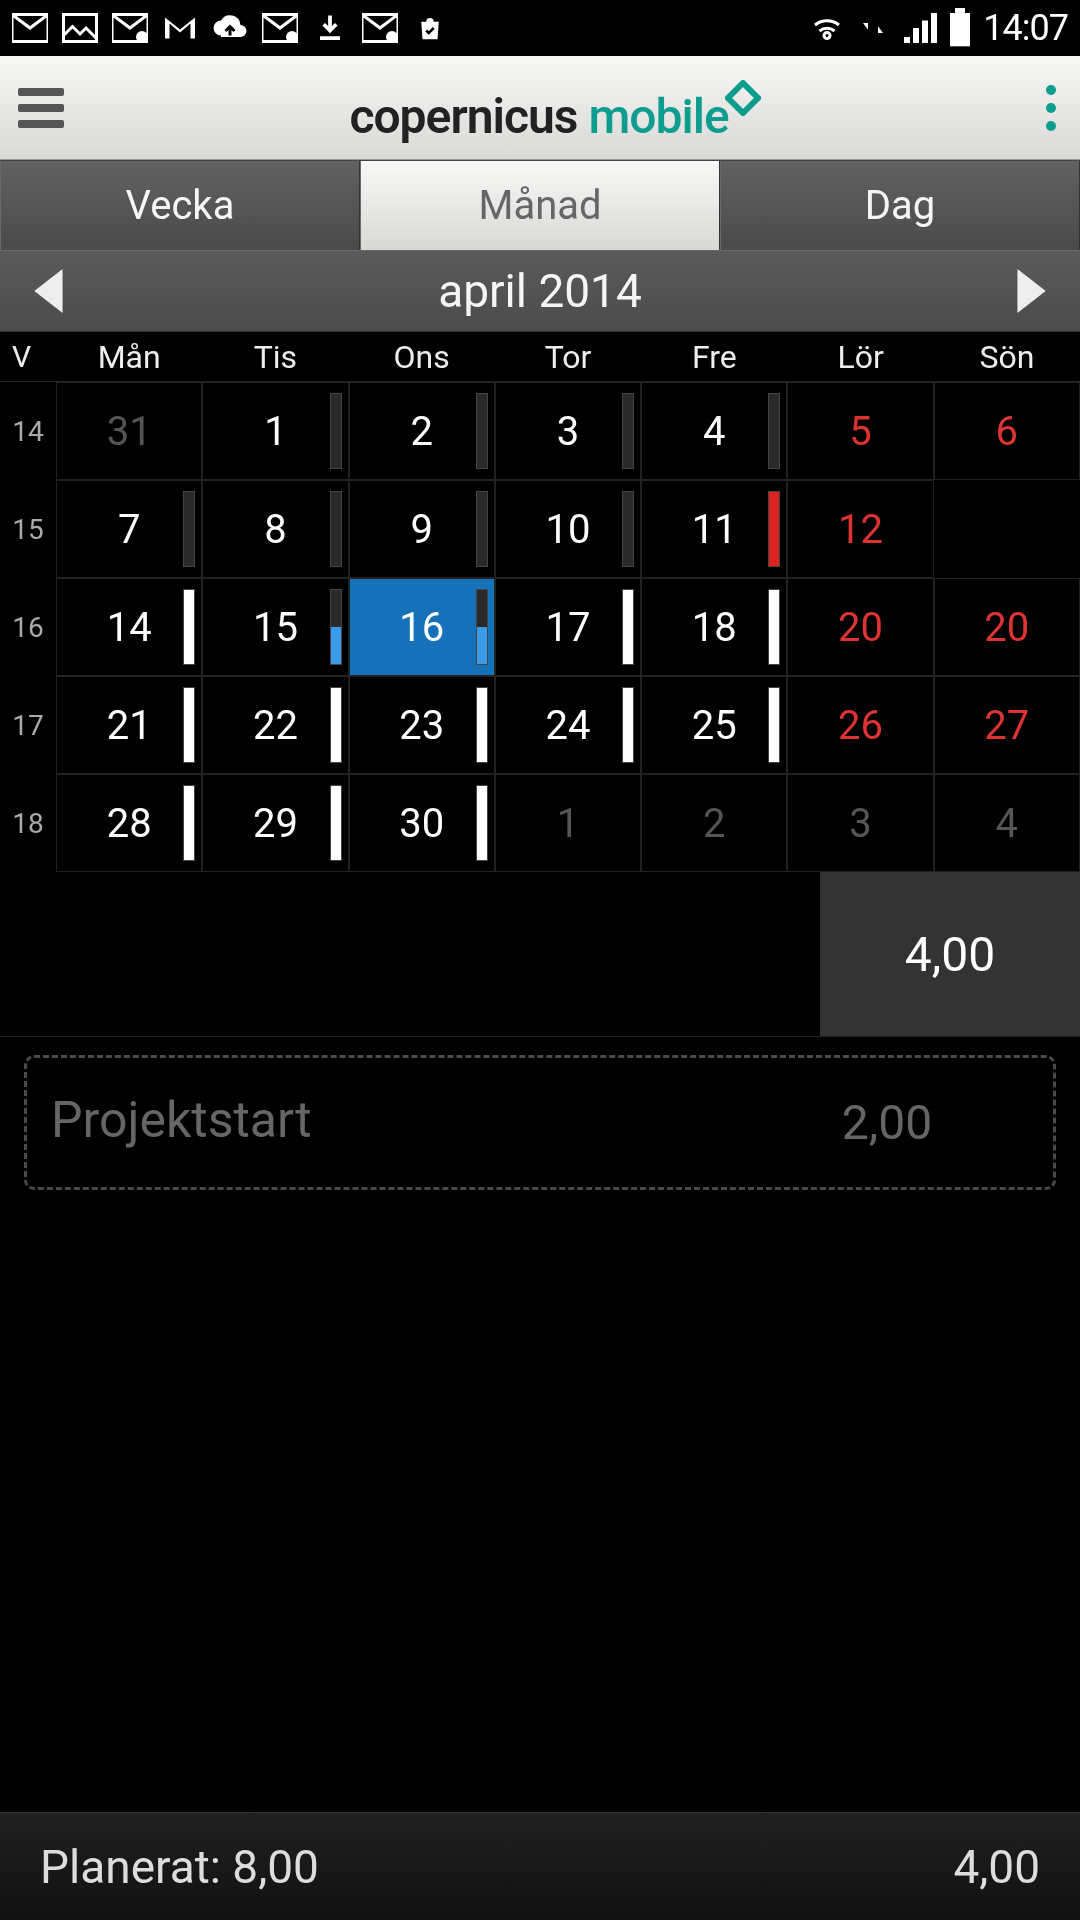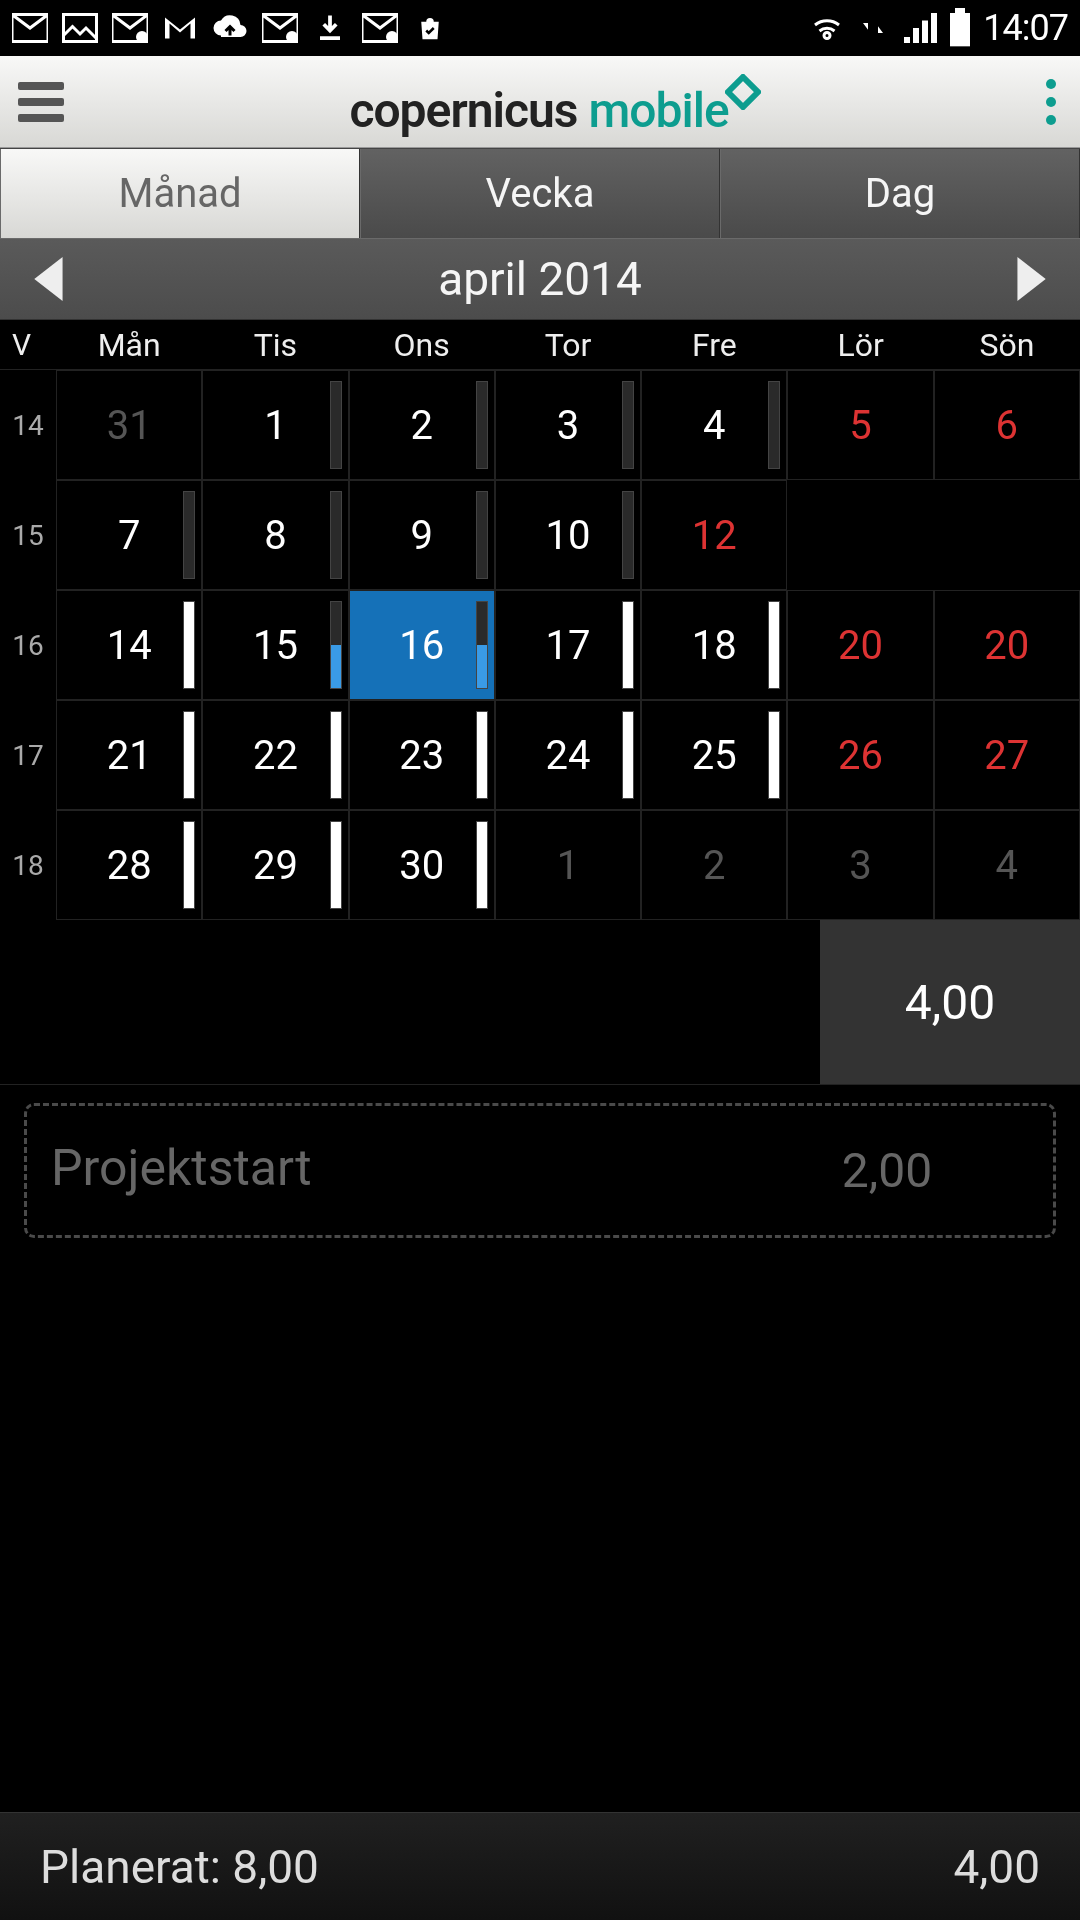--- a/index.html
+++ b/index.html
@@ -22,21 +22,21 @@
   padding: 0 12px;
 }
 .status-left { display: flex; gap: 14px; align-items: center; }
 .status-right { display: flex; gap: 10px; align-items: center; }
 .status-icon { width: 36px; height: 30px; display:flex; align-items:center; justify-content:center; }
 .status-icon svg { width: 100%; height: 100%; fill: #fff; }
 .status-time { font-size: 36px; font-weight: 400; letter-spacing: -1px; }
 
 
 .app-header {
-  height: 92px;
+  height: 104px;
   background: linear-gradient(to bottom, #f8f8f7, #d8d8d5);
   display: flex;
   align-items: center;
   padding: 0 18px;
   border-bottom: 1px solid #999;
 }
 .hamburger { display: flex; flex-direction: column; gap: 8px; cursor: pointer; }
 .hamburger span { width: 46px; height: 8px; background: #555; border-radius: 2px; }
 .brand { flex: 1; text-align: center; font-size: 48px; font-weight: 600; letter-spacing: -1px; }
 .brand-a { color: #222; }
@@ -88,21 +88,21 @@
   display:flex; align-items:center; justify-content:center;
   font-size: 32px; color: #eee;
 }
 .cal-header .wk { justify-content:flex-start; padding-left:12px; font-size:30px; }
 
 
 .cal-body { background: #000; }
 .cal-row {
   display: grid;
   grid-template-columns: 56px repeat(7, 1fr);
-  height: 110px;
+  height: 98px;
 }
 .weeknum {
   display:flex; align-items:center; justify-content:center;
   font-size: 28px; color: #aaa;
 }
 .day {
   position: relative;
   border: 1px solid #222;
   display:flex; align-items:center; justify-content:center;
   font-size: 40px;
@@ -271,22 +271,22 @@
         </svg></span>
   </div>
   <div class="more-dots">
     <span></span>
       <span></span>
       <span></span>
   </div>
 </div>
 
 <div class="tabs" id="tabs">
+    <div class="tab">Vecka</div>
     <div class="tab active">Månad</div>
-    <div class="tab">Vecka</div>
     <div class="tab">Dag</div>
   </div>
 
 <div class="month-nav">
   <div class="nav-arrow">
     <svg width="34" height="44" viewBox="0 0 20 28">
         <path d="M18 0v28L0 14z"></path>
       </svg>
   </div>
   <div class="month-label">april 2014</div>
@@ -364,20 +364,26 @@
         <div class="bar">
           <div class="fill" style="background: rgb(42, 42, 42); height: 15%;"></div>
         </div>
       </div>
       <div class="day">
         <span>10</span>
         <div class="bar">
           <div class="fill" style="background: rgb(42, 42, 42); height: 15%;"></div>
         </div>
       </div>
+      <div class="day">
+        <span>11</span>
+        <div class="bar">
+          <div class="fill red" style="height: 100%;"></div>
+        </div>
+      </div>
       <div class="day weekend">
         <span>12</span>
       </div>
     </div>
     <div class="cal-row">
       <div class="weeknum">16</div>
       <div class="day">
         <span>14</span>
         <div class="bar">
           <div class="fill" style="height: 100%;"></div>

